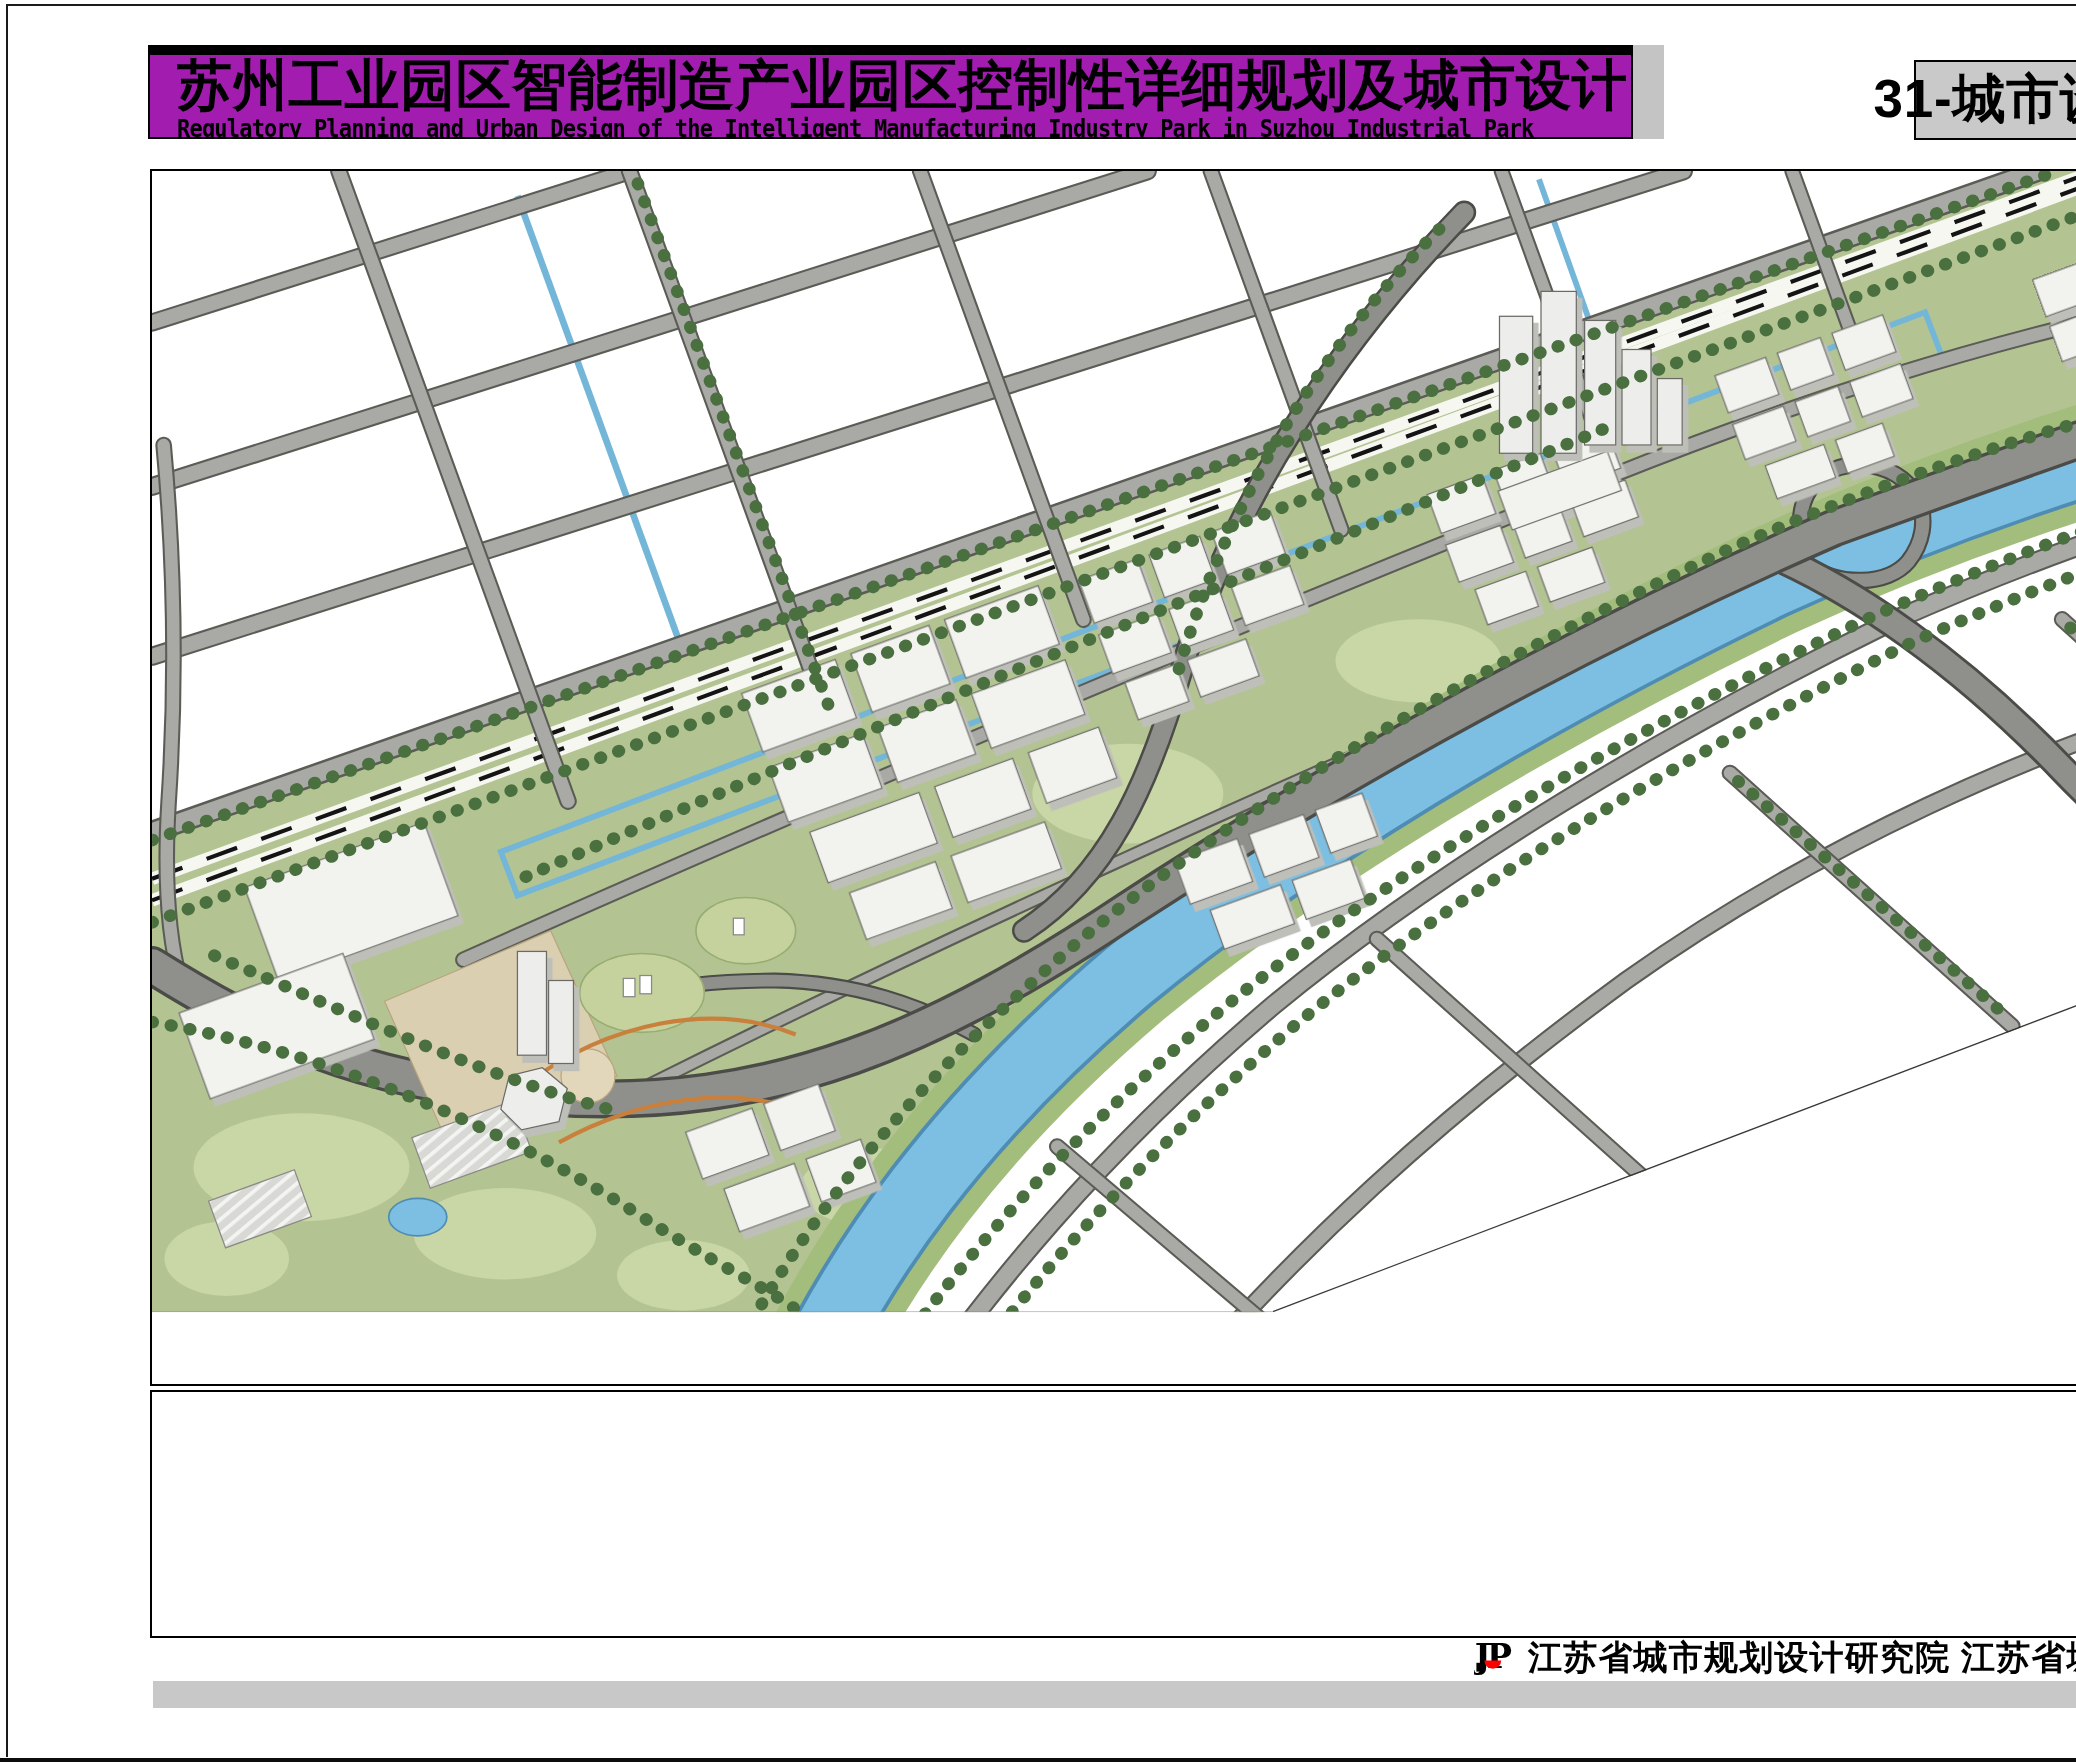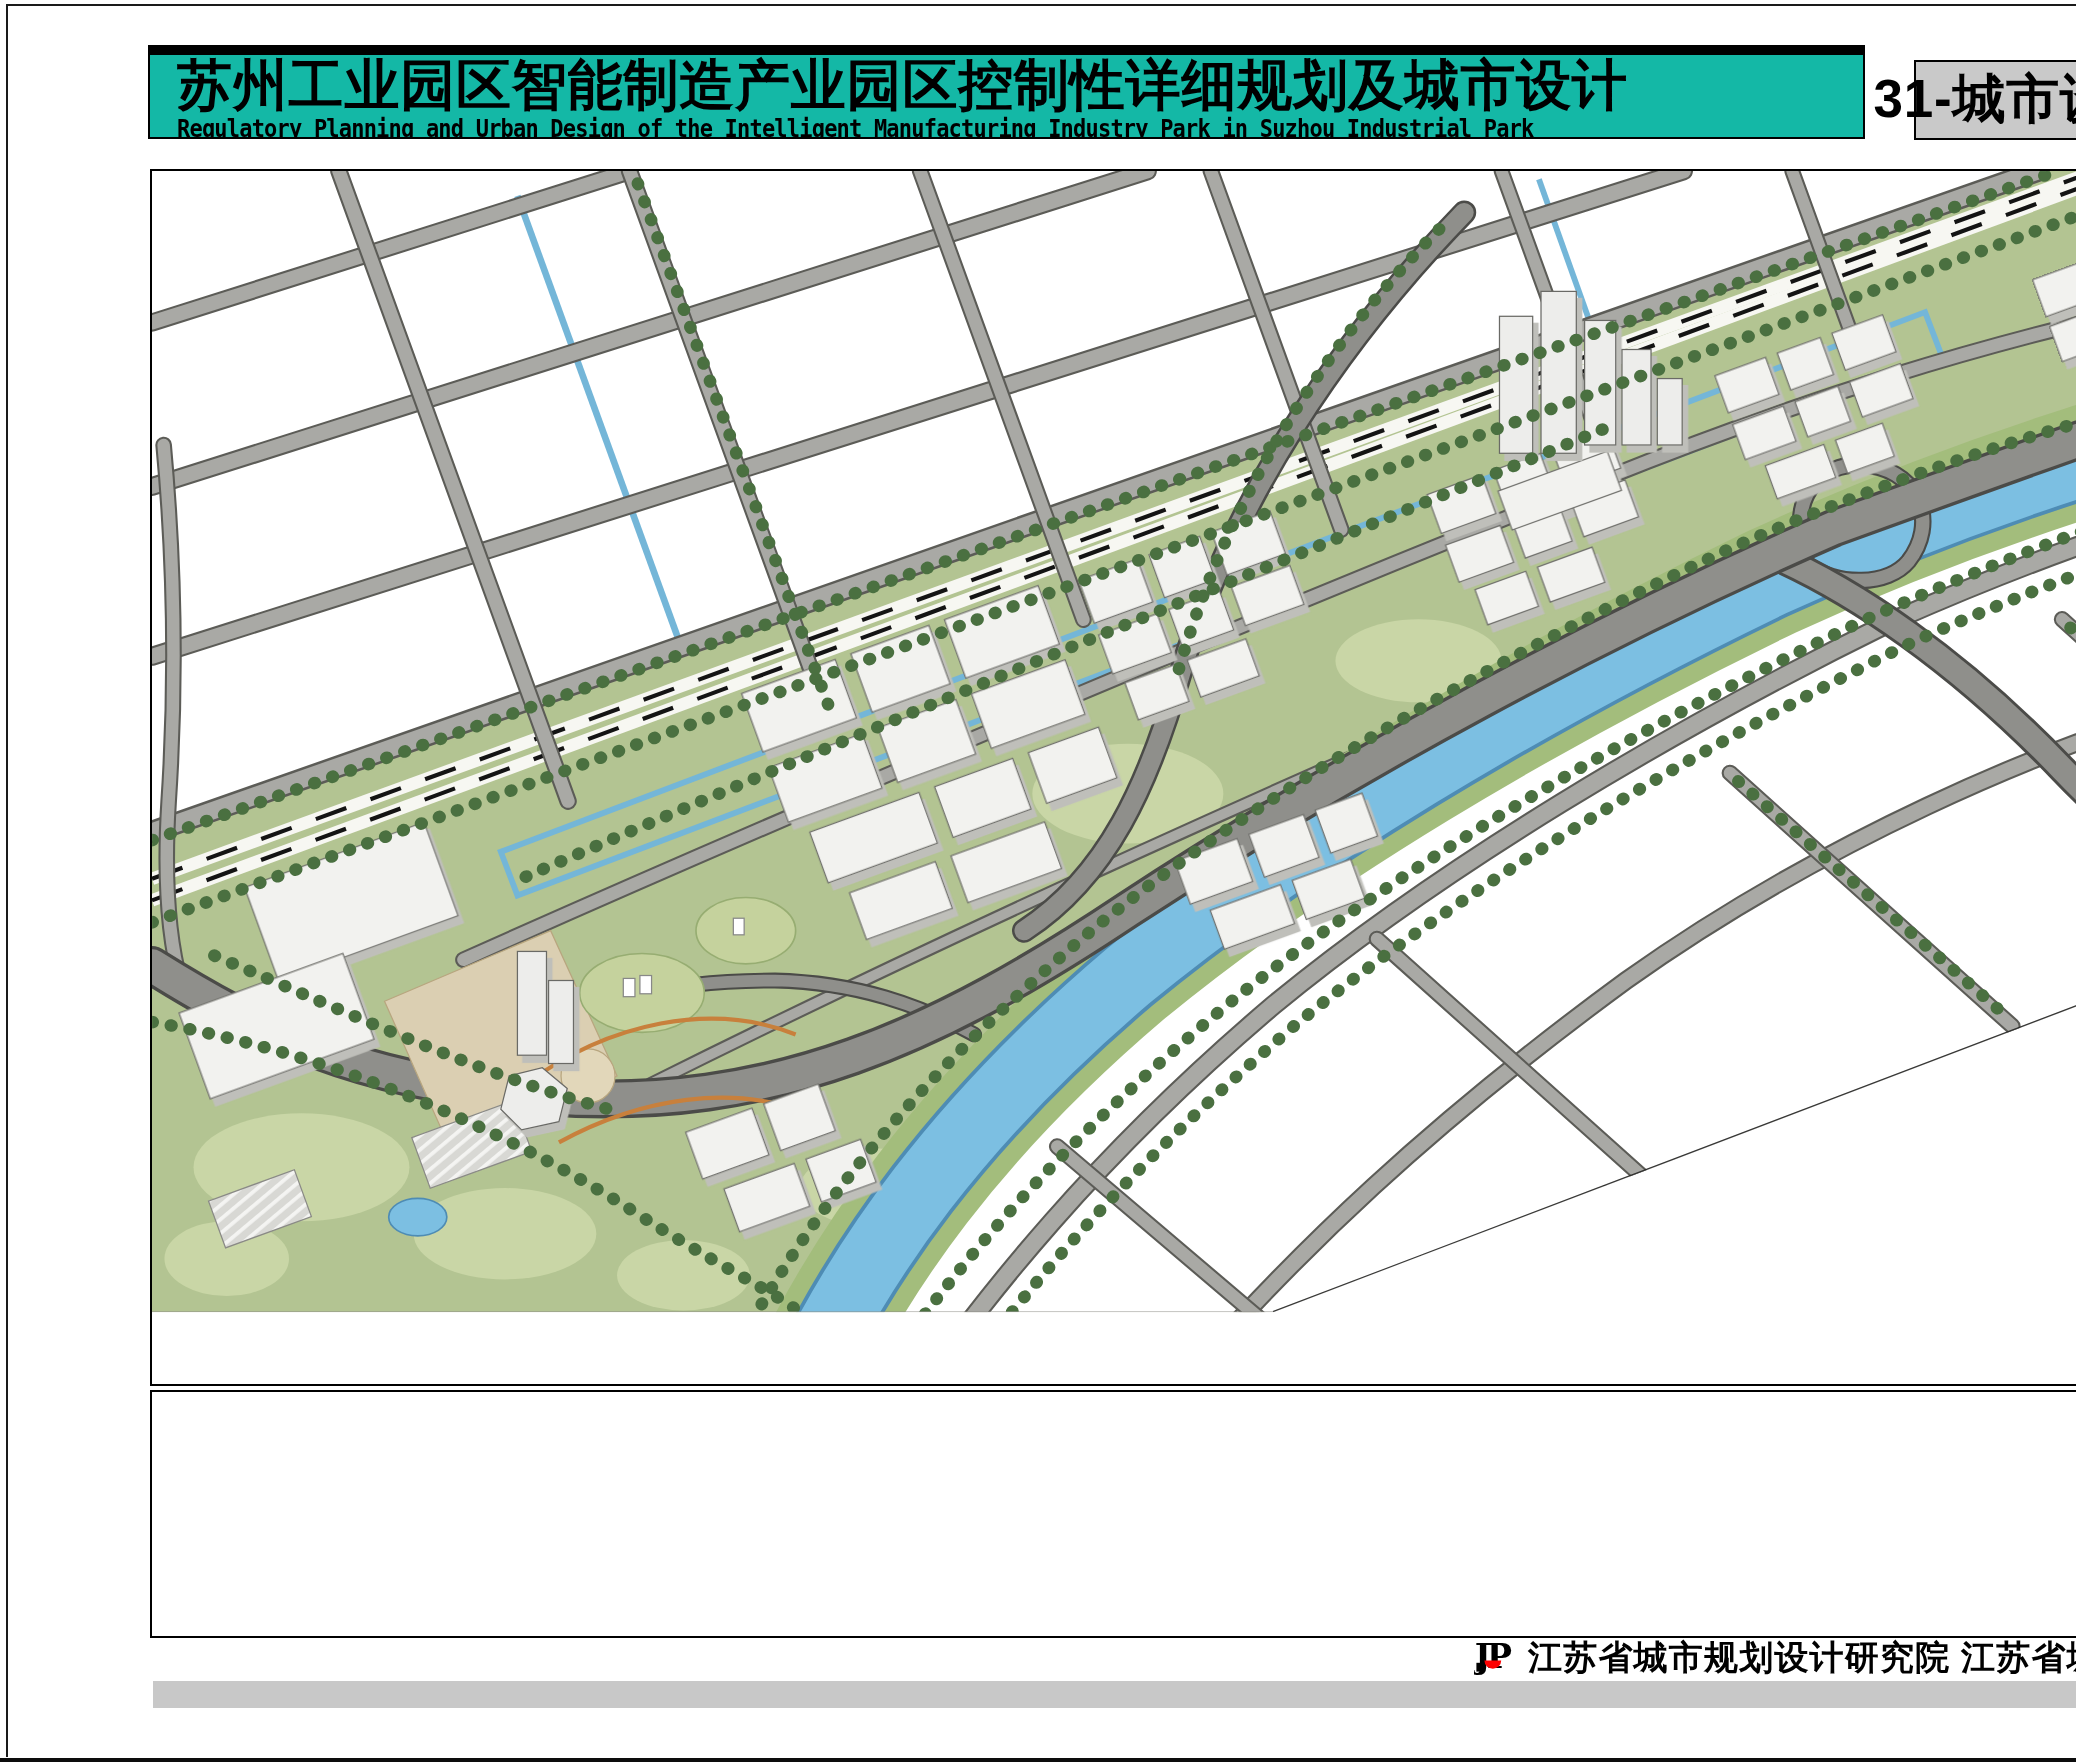--- a/index.html
+++ b/index.html
@@ -1,20 +1,20 @@
 <!DOCTYPE html>
 <html style="--accent-red: #fe0000; --label-bg: #c9c9c9; --bar-gray: #c8c8c8; --river-blue: #7cbfe2; --green-corridor: #b3c492; --road-gray: #a9a9a5; --expressway-gray: #8f8f8b; --tree-green: #4a7040;font-size:6.6px"><head>
 <meta charset="utf-8">
 <style>
   html,body{margin:0;padding:0;background:#888;}
   .page{position:relative;width:2492px;height:1763px;background:#fff;overflow:hidden;
         font-family:"Liberation Sans",sans-serif;}
   .edge{position:absolute;background:#1a1a1a;}
   .title-shadow{position:absolute;left:1632px;top:45px;width:32px;height:94px;background:#c4c4c4;}
-  .title-block{position:absolute;left:148px;top:45px;width:1717px;height:94px;background:#14b8a6;
+  .title-block{position:absolute;left:148px;top:45px;width:1485px;height:94px;background:#a21caf;
         border:2.5px solid #000;border-top:10px solid #000;box-sizing:border-box;padding-left:27px;overflow:hidden;}
   .title-cn{font-size:55px;font-weight:bold;letter-spacing:0.8px;white-space:nowrap;line-height:1.06;margin-top:0.8px;color:#000;}
   .title-en{font-family:"DejaVu Sans Mono",monospace;font-weight:bold;font-size:22px;letter-spacing:-0.8px;
         white-space:nowrap;color:#000;margin-top:0.8px;transform:scaleY(1.12);transform-origin:left top;}
   .sheet-label{position:absolute;left:1914px;top:60px;width:482px;height:80px;background:var(--label-bg,#c9c9c9);
         border:2.5px solid #000;box-sizing:border-box;display:flex;align-items:center;justify-content:center;
         font-size:53px;font-weight:bold;letter-spacing:0.8px;color:#000;white-space:nowrap;}
   .main-frame{position:absolute;left:150px;top:169px;width:2248px;height:1217px;border:2.9px solid #000;
         box-sizing:border-box;background:#fff;}
   .main-frame svg{display:block;width:100%;height:100%;}

